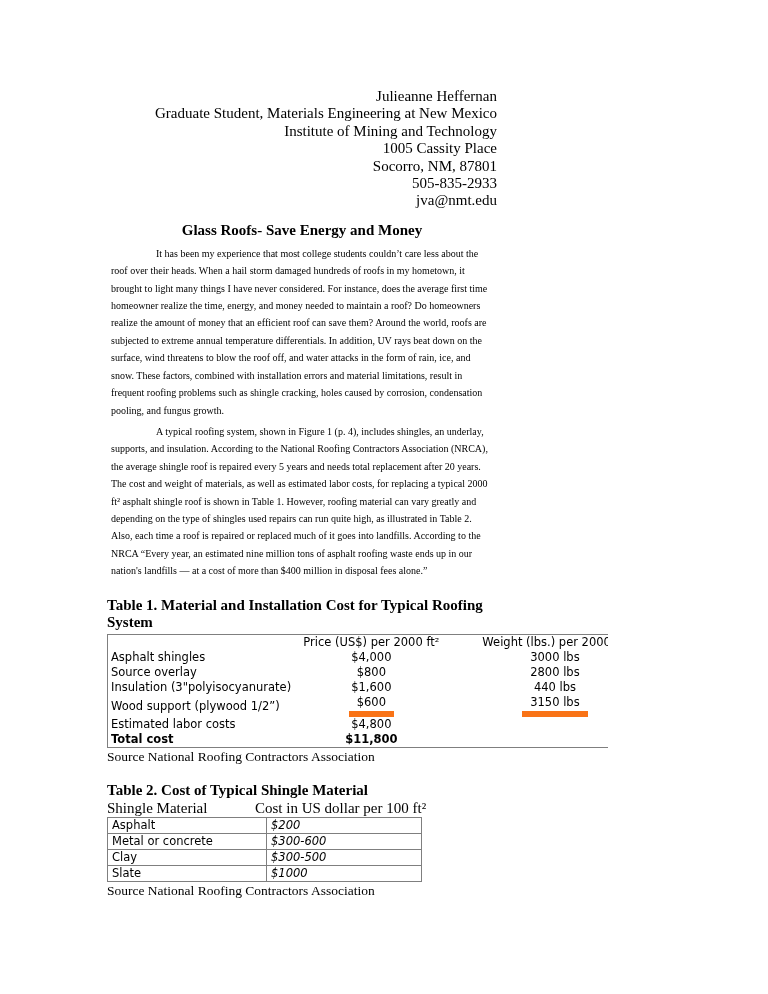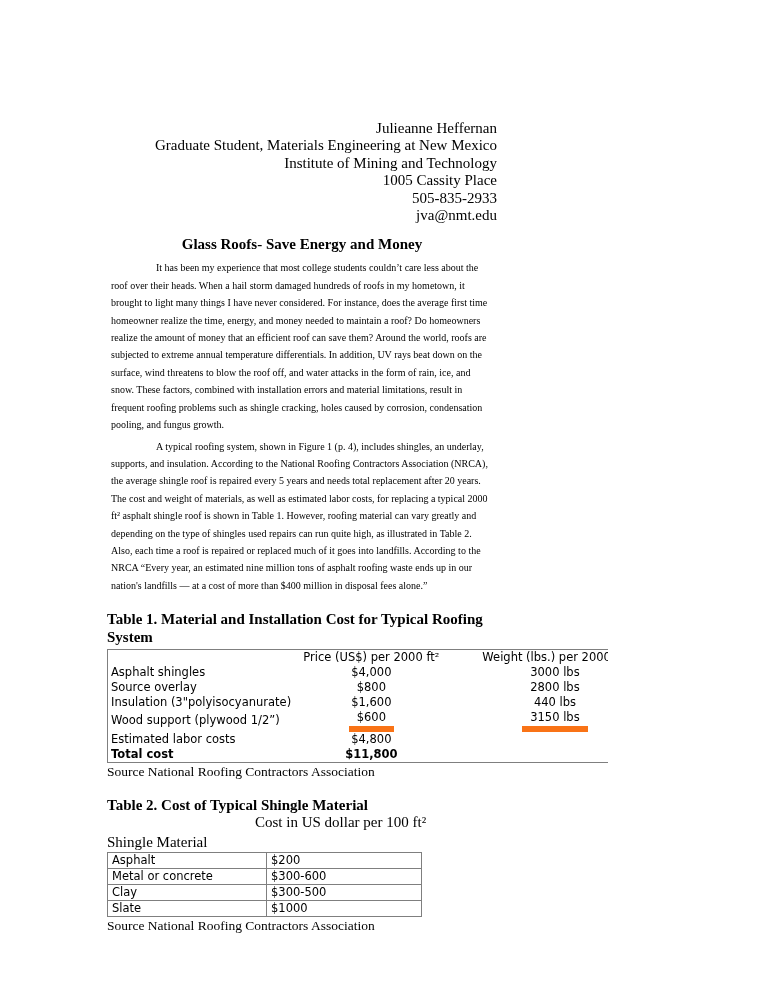--- a/index.html
+++ b/index.html
@@ -1,21 +1,21 @@
 <!DOCTYPE html>
 <html><head>
 <meta charset="utf-8">
 <style>
   html, body { margin:0; padding:0; background:#ffffff; }
   .page {
     position:relative;
     width:608px; height:994px;
     background:#ffffff;
     box-sizing:border-box;
-    padding:120px 111px 0 107px;
+    padding:88px 111px 0 107px;
     font-family:"Liberation Serif", serif;
     color:#000000;
     overflow:hidden;
   }
   .sender-block { text-align:right; font-size:15px; line-height:17.4px; }
   .doc-title { text-align:center; font-size:15px; font-weight:bold; margin:12px 0 6px 0; }
   .body-para { margin:4px; font-size:10px; line-height:17.4px; text-indent:45px; }
   .tbl-caption { font-size:15px; font-weight:bold; margin:17px 0 3px 0; line-height:17.4px; }
   .t2-caption { margin-bottom:0; }
   .source-note { font-size:13.5px; line-height:16px; margin:1px 0 0 0; }
@@ -26,39 +26,40 @@
     font-family:"DejaVu Sans", sans-serif; font-size:11.5px; color:#000;
   }
   table.t1 td { padding:0 3px; height:15px; line-height:15px; vertical-align:middle; overflow:visible; white-space:nowrap; }
   .t1 .c-item   { width:33%; text-align:left; }
   .t1 .c-price  { width:30%; text-align:center; }
   .t1 .c-weight { width:37%; text-align:center; }
   .sum-underline { display:inline-block; border-bottom:6px solid #f97316; padding:0 8px 1px 8px; }
   .bold { font-weight:bold; }
 
   .t2-head { display:flex; font-size:15px; line-height:17.4px; }
-  .t2-head .col1 { width:148px; flex:none;margin-top:20px; }
+  .t2-head .col1 { width:148px; flex:none; }
   table.t2 {
     border-collapse:collapse; table-layout:fixed;
     width:296px;
     font-family:"DejaVu Sans", sans-serif; font-size:11.5px; color:#000;
   }
   table.t2 td { border:1px solid #7f7f7f; height:15px; line-height:15px; padding:0 4px; white-space:nowrap; overflow:visible; }
   .t2 .c-mat  { width:150px; }
-  .t2 .c-cost { width:146px; }
+  .t2 .c-cost { width:146px;font-style:italic; }
 </style>
 </head>
 <body>
 
 <div class="page">
 
   <div class="sender-block">
     <div>Julieanne Heffernan</div>
     <div>Graduate Student, Materials Engineering at New Mexico Institute of Mining and Technology</div>
     <div>1005 Cassity Place</div>
+    <div>Socorro, NM, 87801</div>
     <div>505-835-2933</div>
     <div>jva@nmt.edu</div>
   </div>
 
   <div class="doc-title">Glass Roofs- Save Energy and Money</div>
 
   <p class="body-para">It has been my experience that most college students couldn’t care less about the roof over their heads. When a hail storm damaged hundreds of roofs in my hometown, it brought to light many things I have never considered. For instance, does the average first time homeowner realize the time, energy, and money needed to maintain a roof? Do homeowners realize the amount of money that an efficient roof can save them?  Around the world, roofs are subjected to extreme annual temperature differentials. In addition, UV rays beat down on the surface, wind threatens to blow the roof off, and water attacks in the form of rain, ice, and snow. These factors, combined with installation errors and material limitations, result in frequent roofing problems such as shingle cracking, holes caused by corrosion, condensation pooling, and fungus growth.</p>
   <p class="body-para">A typical roofing system, shown in Figure 1 (p. 4), includes shingles, an underlay, supports, and insulation.  According to the National Roofing Contractors Association (NRCA), the average shingle roof is repaired every 5 years and needs total replacement after 20 years.  The cost and weight of materials, as well as estimated labor costs, for replacing a typical 2000 ft² asphalt shingle roof is shown in Table 1. However, roofing material can vary greatly and depending on the type of shingles used repairs can run quite high, as illustrated in Table 2.  Also, each time a roof is repaired or replaced much of it goes into landfills. According to the NRCA “Every year, an estimated nine million tons of asphalt roofing waste ends up in our nation's landfills — at a cost of more than $400 million in disposal fees alone.”</p>
 
   <div class="tbl-caption">Table 1. Material and Installation Cost for Typical Roofing System</div>

